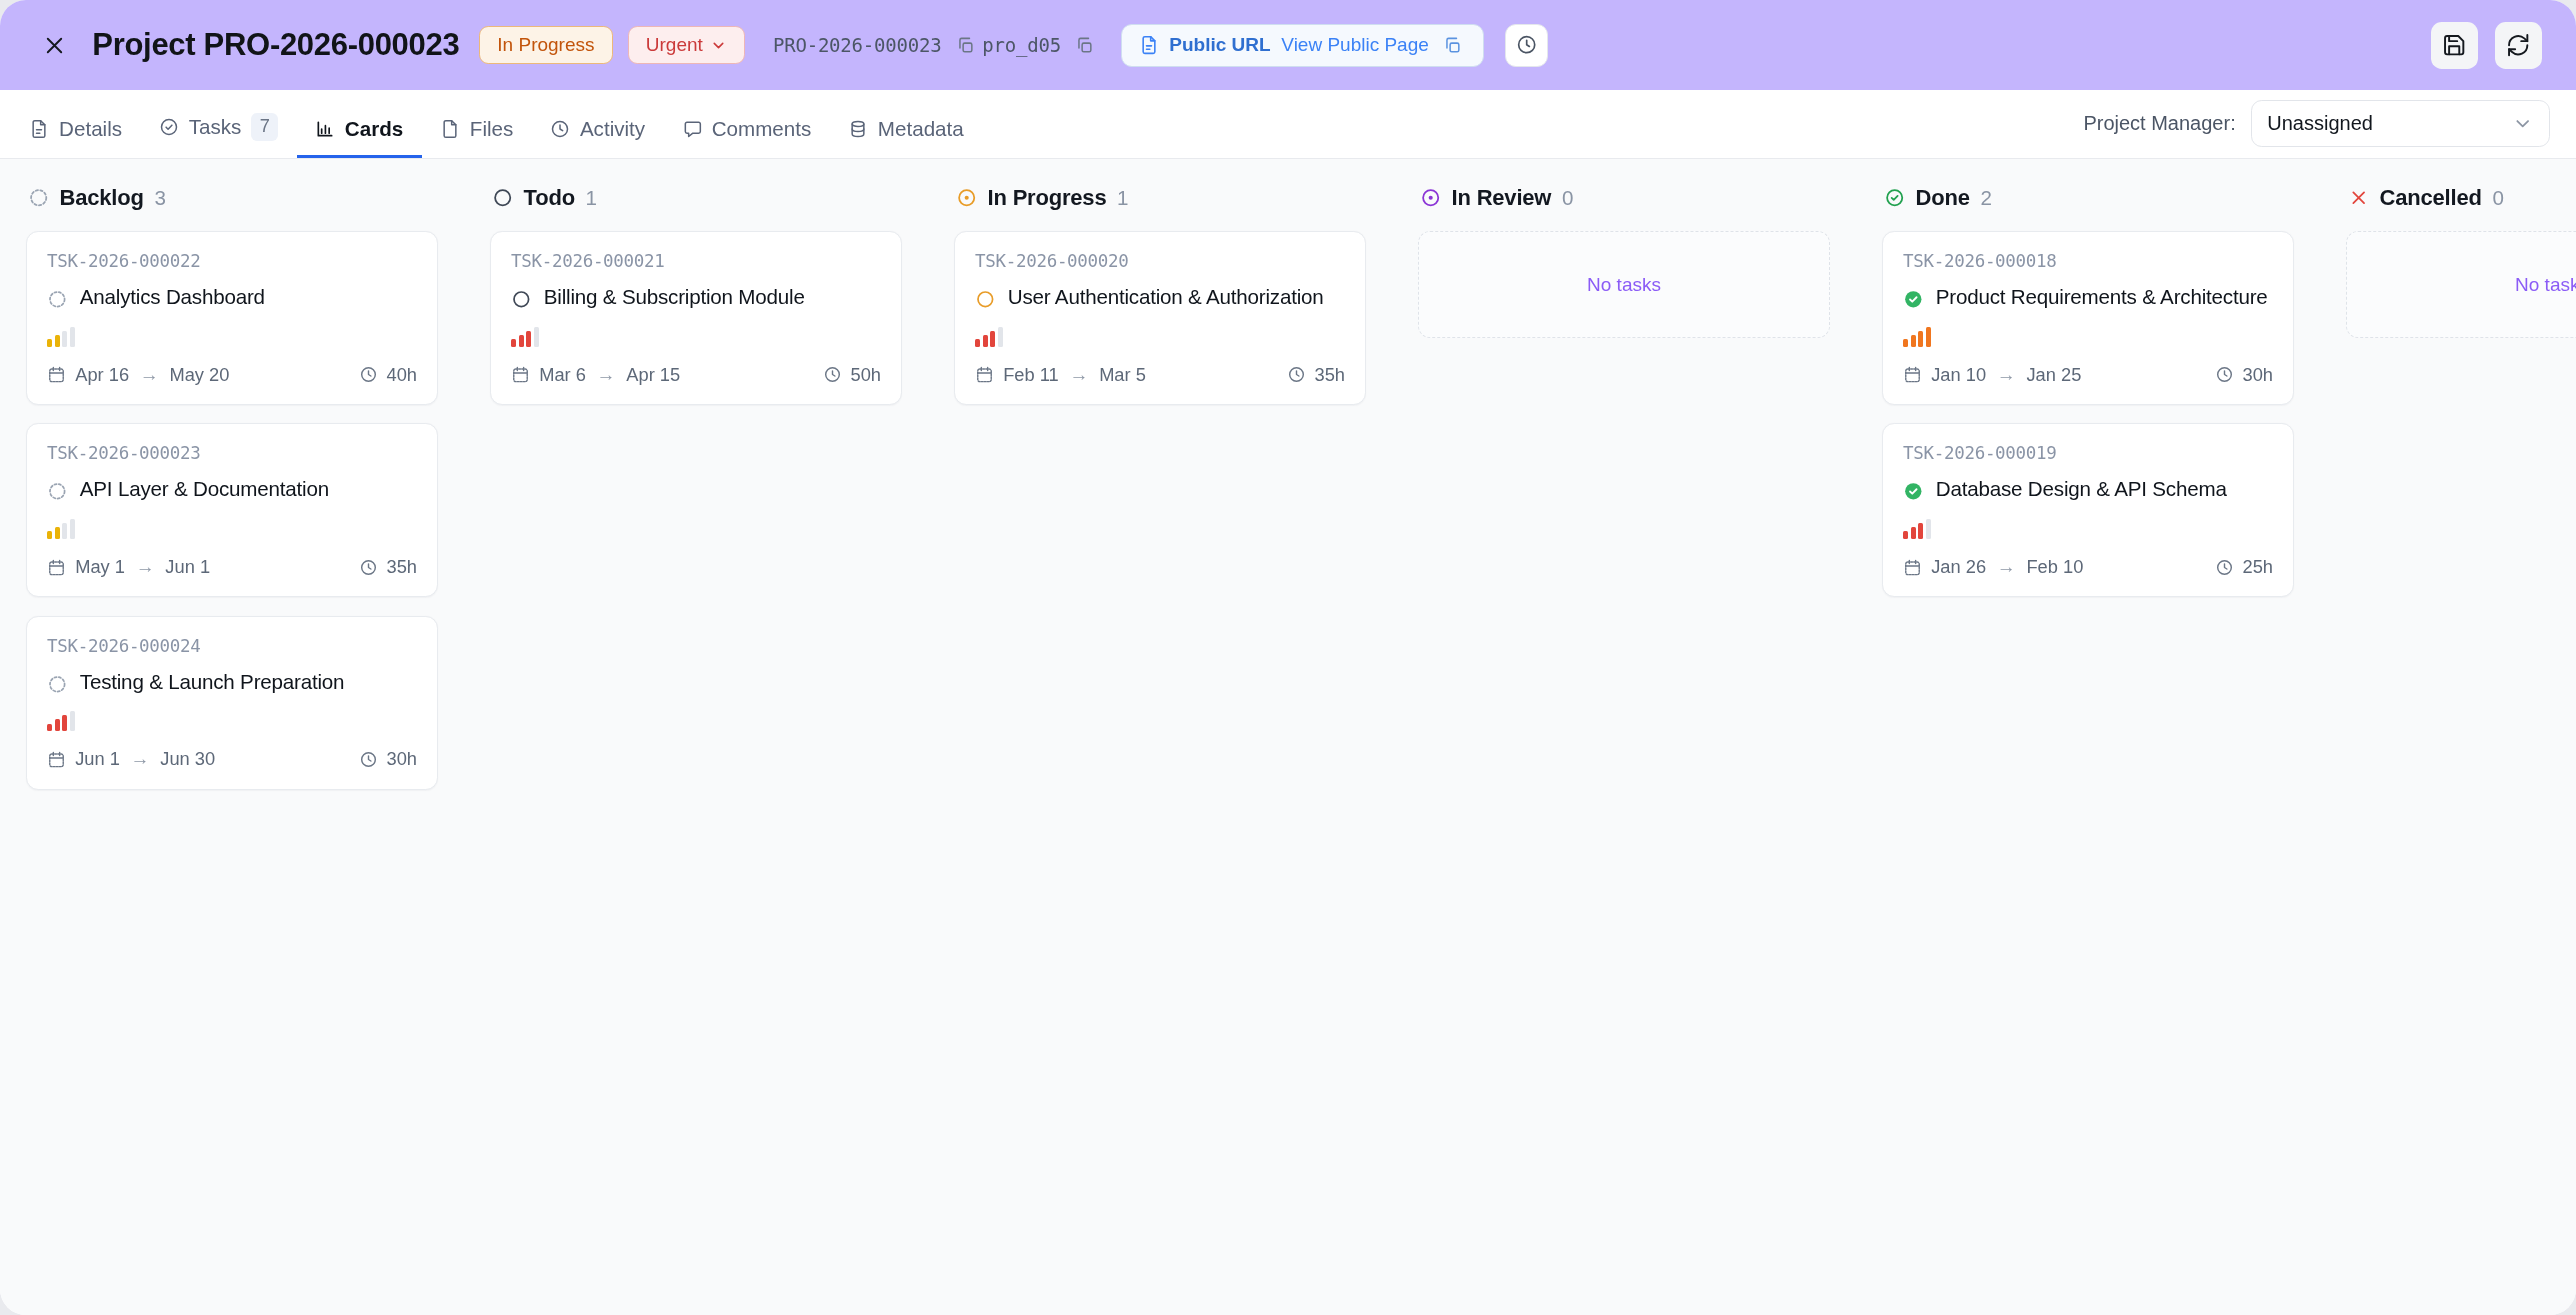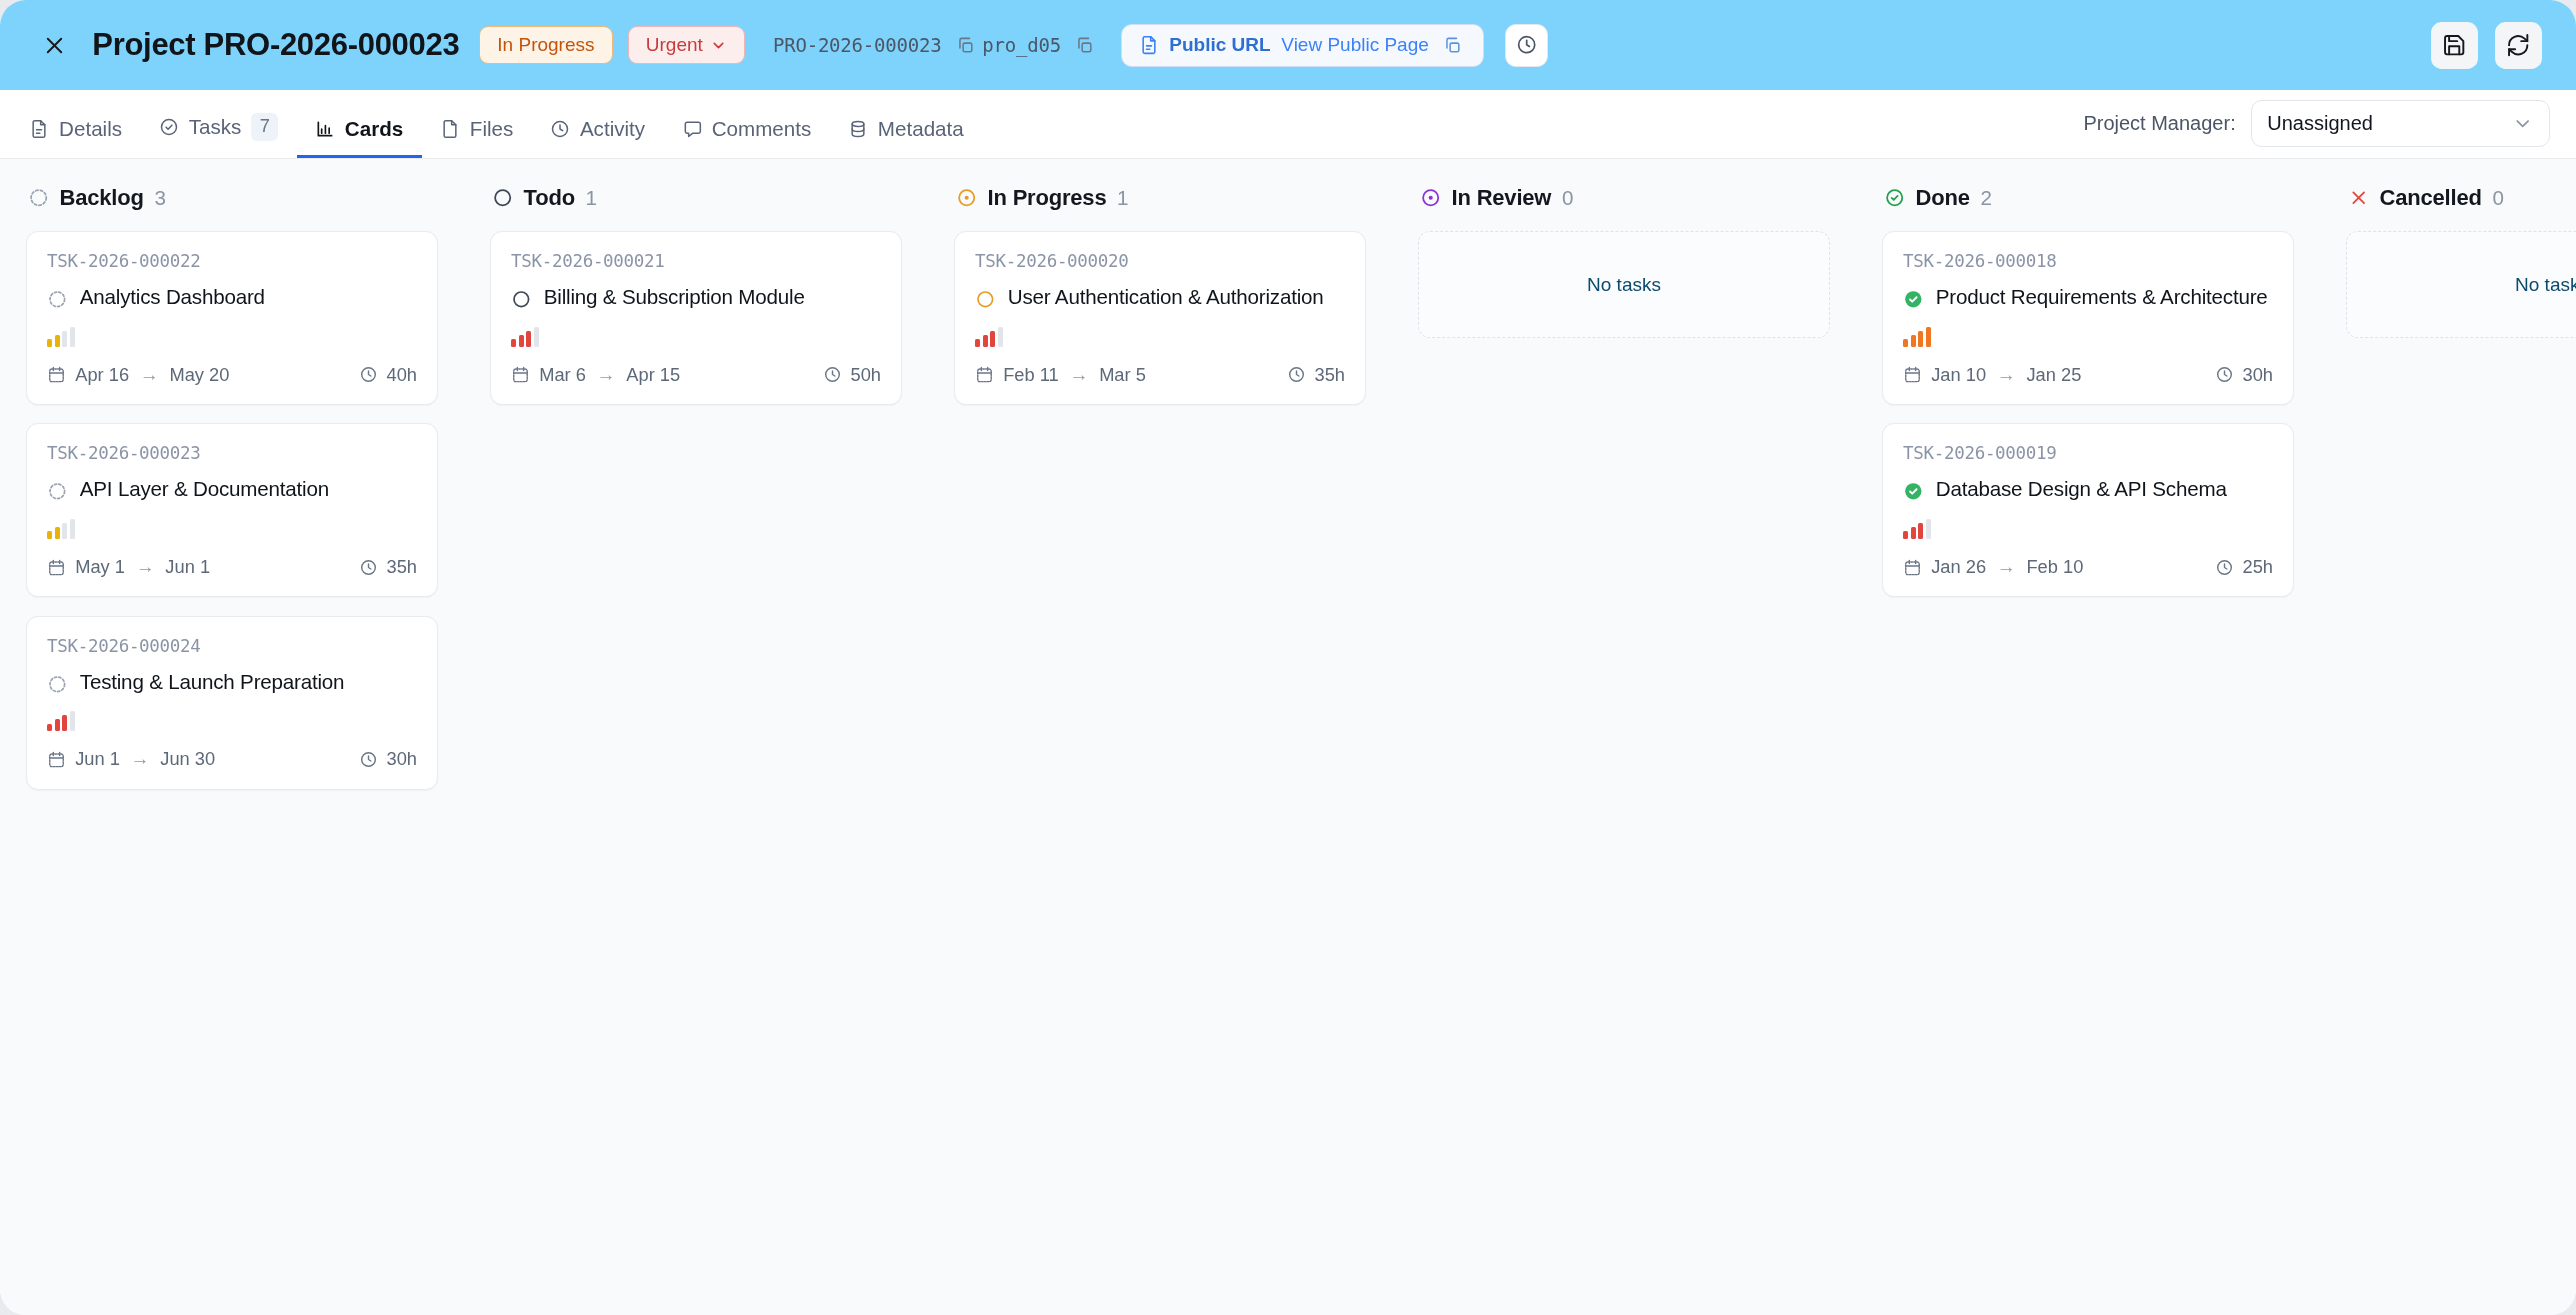--- a/index.html
+++ b/index.html
@@ -20,21 +20,21 @@
     flex-direction: column;
   }
 
   
   .header {
     height: 90px;
     flex: 0 0 90px;
     display: flex;
     align-items: center;
     padding: 0 34px 0 34px;
-    background: #7dd3fc;
+    background: #c4b5fd;
   }
   .close-btn {
     width: 40px; height: 40px;
     display: flex; align-items: center; justify-content: center;
     border-radius: 7.6px;
     cursor: pointer;
     flex: 0 0 auto;
   }
   .close-btn svg { width: 23px; height: 23px; }
   .title {
@@ -305,21 +305,21 @@
   .hours svg { width: 19px; height: 19px; color: #6b7686; }
 
   .empty {
     border: 1.5px dashed #dfe3e9;
     border-radius: 12.2px;
     height: 107px;
     display: flex;
     align-items: center;
     justify-content: center;
     font-size: 19px;
-    color: #0c4a6e;
+    color: #8b5cf6;
     background: #fbfcfd;
   }
 </style>
 </head>
 <body>
 
 <div class="app">
 
   <div class="header">
 

